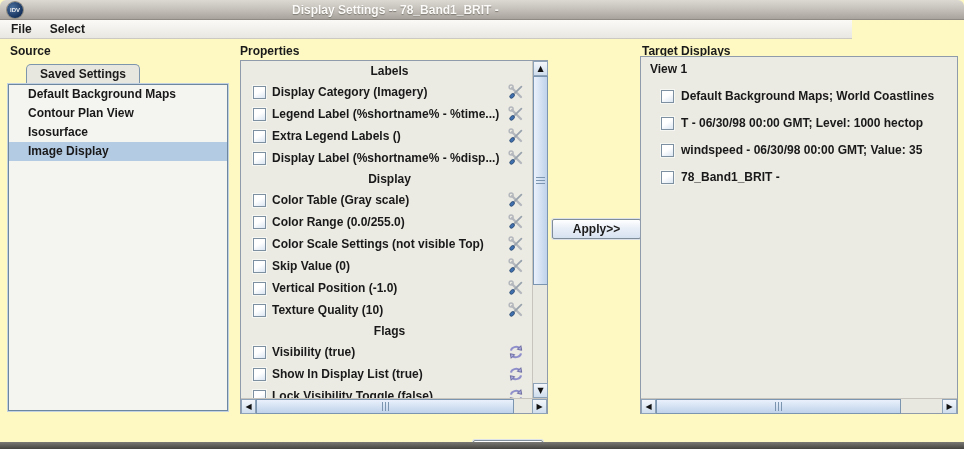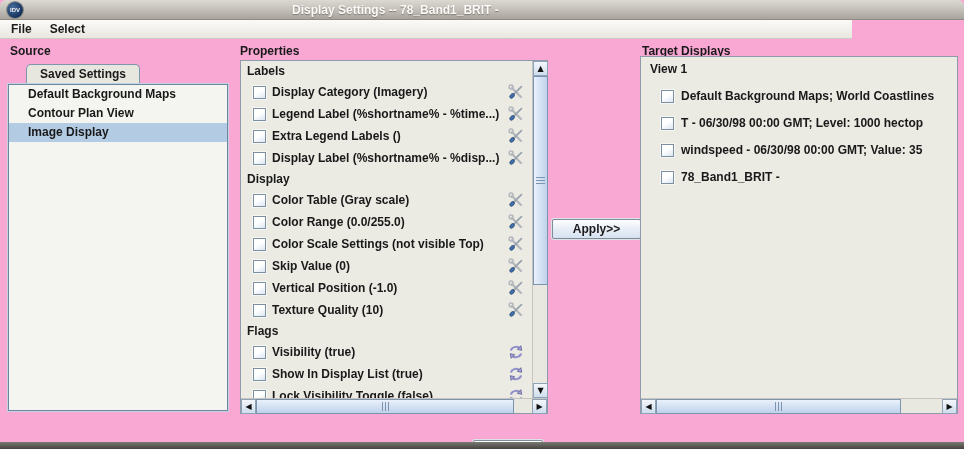--- a/index.html
+++ b/index.html
@@ -1,18 +1,18 @@
 <!DOCTYPE html>
 <html><head>
 <meta charset="utf-8">
 <style>
   * { margin:0; padding:0; box-sizing:border-box; }
   html,body { background:#ffffff; }
   body { font-family:"Liberation Sans", sans-serif; }
-  .window { position:relative; width:964px; height:449px; background:#f9a8d4; overflow:hidden; }
+  .window { position:relative; width:964px; height:449px; background:#fef9c3; overflow:hidden; }
 
   
   .titlebar { position:absolute; left:0; top:0; width:964px; height:20px;
     background:linear-gradient(#dcd9d3, #c2beb7 55%, #a8a49d);
     border-radius:6px 6px 0 0; border-bottom:1px solid #8f8b84; }
   .app-icon { position:absolute; left:7px; top:2px; width:16px; height:16px; border-radius:50%;
     background:radial-gradient(circle at 35% 35%, #4a6f9e, #16325c 70%, #0b1e3a);
     display:flex; align-items:center; justify-content:center;
     box-shadow:0 0 0 1px #8d897f; }
   .app-icon span { color:#f0f0f0; font-size:6px; font-weight:bold; letter-spacing:0; }
@@ -39,21 +39,21 @@
   .tab.active { height:23px; line-height:22px; background:linear-gradient(#fbfbf9, #f0efe9); position:relative; z-index:2; }
   .tab.inactive { height:20px; line-height:19px; background:#e7e6df; margin-left:18px; }
   .listbox { position:absolute; left:8px; top:84px; width:220px; height:327px;
     border:1px solid #6d87a1; box-shadow:0 0 0 1px #c2d2e2; background:#f4f4f0; overflow:hidden; }
   .list-item { height:19px; line-height:19px; padding-left:19px; font-size:12px; font-weight:bold;
     color:#191919; white-space:nowrap; }
   .list-item.selected { background:#b4cbe4; }
 
   
   .scrollpane { position:absolute; border:1px solid #8f9bab; background:#ebeae3; }
-  .sp-props { left:240px; top:60px; width:308px; height:354px; }
+  .sp-props { left:240px; top:60px; width:308px; height:354px;text-align:center; }
   .sp-target { left:640px; top:56px; width:318px; height:358px; }
   .sp-clip { position:absolute; left:0; top:0; overflow:hidden; }
   .sp-props .sp-clip { right:15px; bottom:15px; }
   .sp-target .sp-clip { right:0; bottom:15px; }
 
   
   .vsb { position:absolute; right:0; top:0; bottom:15px; width:15px; background:#e9e8e0;
     border-left:1px solid #c6c4bc; }
   .hsb { position:absolute; left:0; right:0; bottom:0; height:15px; background:#e9e8e0;
     border-top:1px solid #c6c4bc; }
@@ -132,20 +132,21 @@
 
   <div class="panel-label" style="left:10px; top:44px;">Source</div>
 
   <div class="tabs">
     <div class="tab inactive">Saved Settings</div>
   </div>
 
   <div class="listbox">
     <div class="list-item">Default Background Maps</div>
     <div class="list-item">Contour Plan View</div>
+    <div class="list-item">Isosurface</div>
     <div class="list-item selected">Image Display</div>
   </div>
 
   <div class="panel-label" style="left:240px; top:44px;text-align:right;">Properties</div>
 
   <div class="scrollpane sp-props">
     <div class="sp-clip">
       <div class="prop-rows">
 
         <div class="pgroup">Labels</div>

